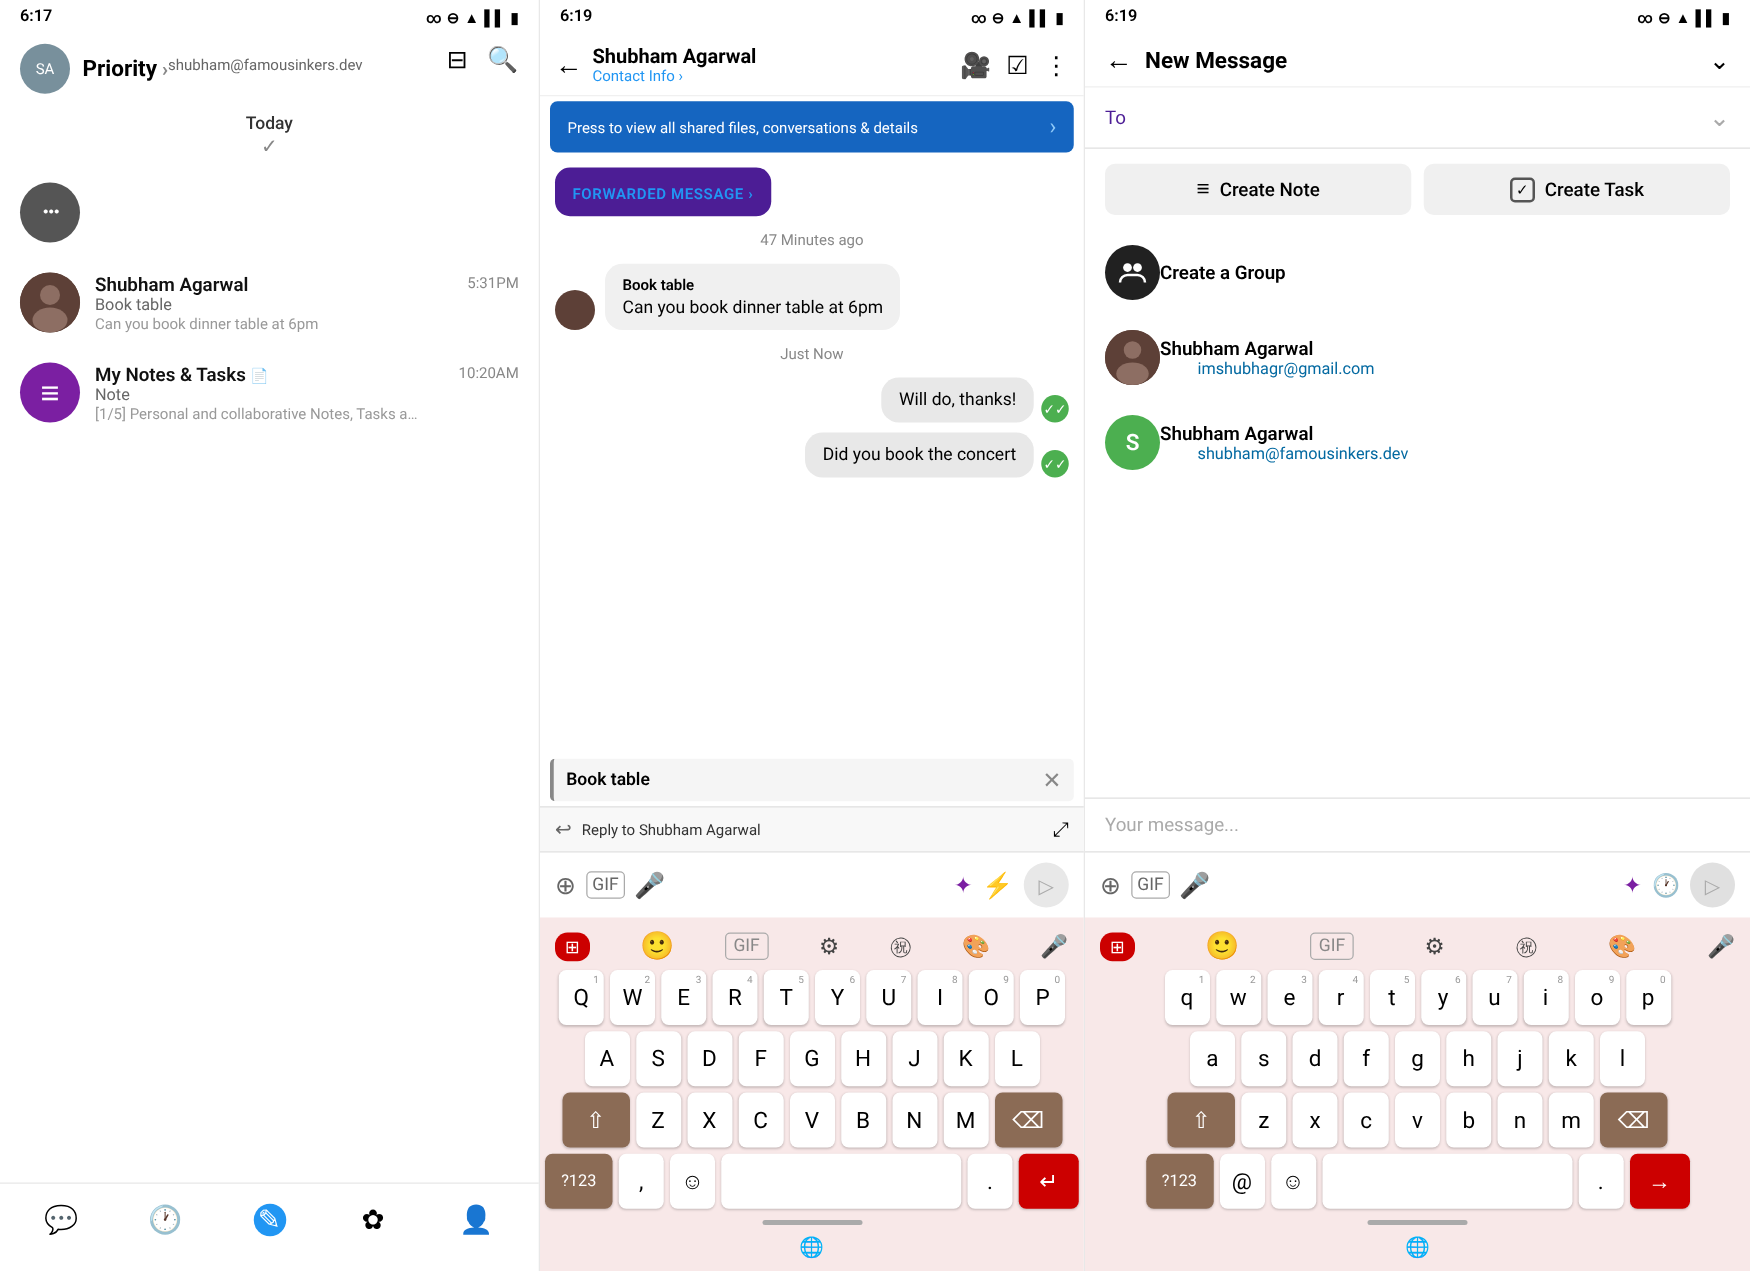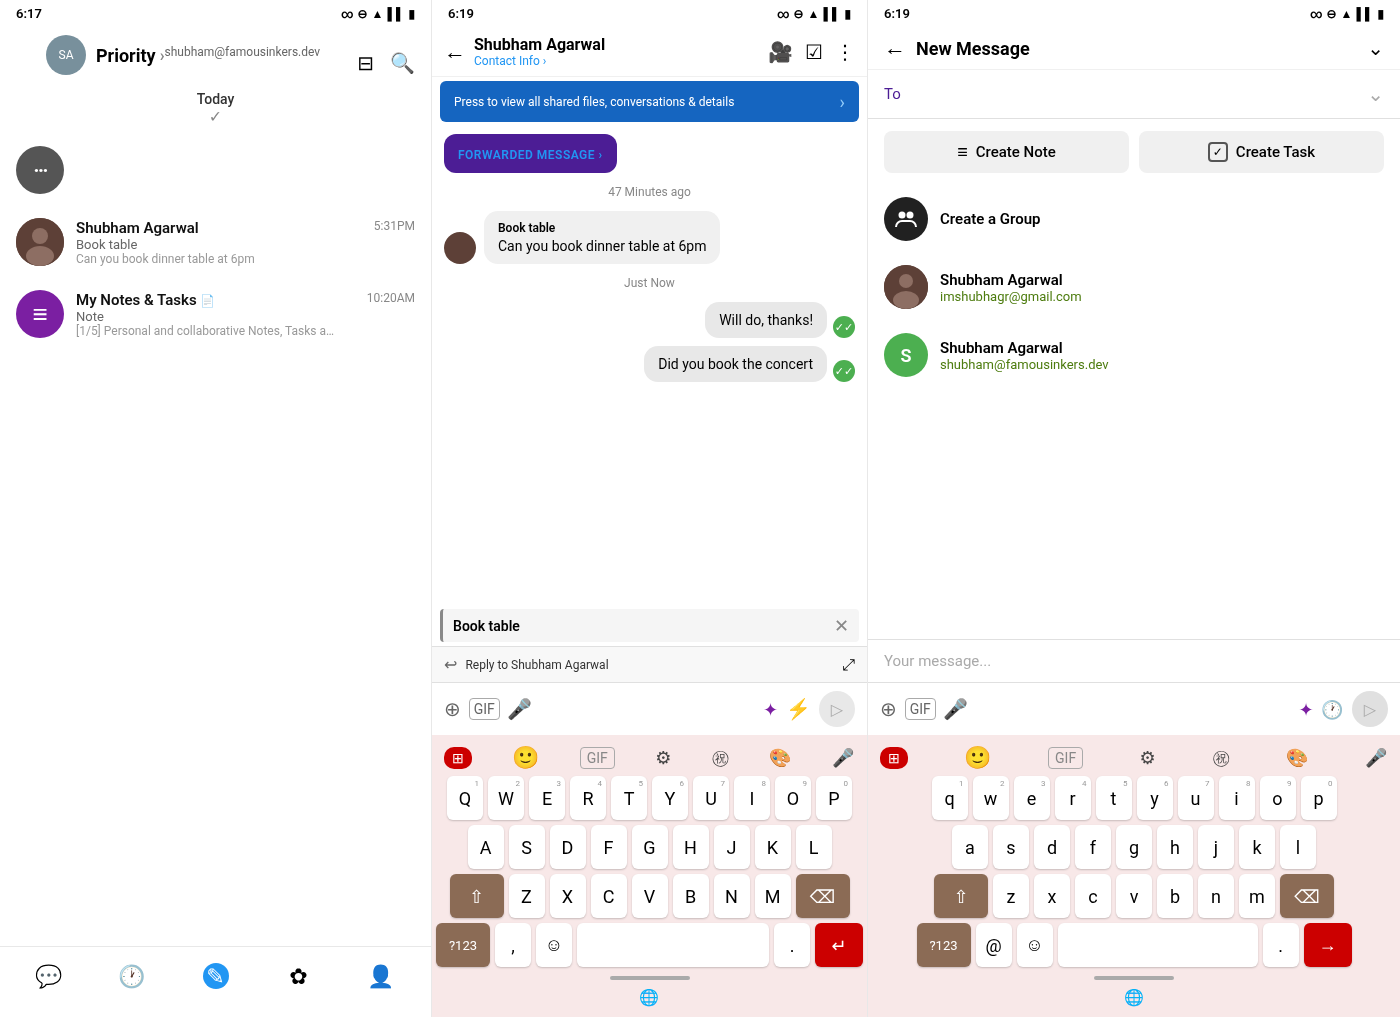--- a/index.html
+++ b/index.html
@@ -29,24 +29,23 @@
       justify-content: space-between;
       align-items: center;
       padding: 6px 16px;
       font-size: 13px;
       font-weight: 600;
     }
     .status-bar-right { display: flex; align-items: center; gap: 4px; font-size: 12px; }
 
     .panel-header {
       display: flex;
-      align-items: flex-end;
+      align-items: flex-start;
       padding: 8px 16px 12px;
       justify-content: space-between;
-      margin-left: 30px;
     }
 
     .header-title-group {
       display: flex;
       align-items: center;
       gap: 10px;
     }
 
     .avatar-circle {
       width: 40px;
@@ -442,40 +441,39 @@
     }
 
     .quick-btn-label { font-size: 15px; font-weight: 500; }
 
     .contact-list { flex: 1; overflow-y: auto; }
 
     .contact-item {
       display: flex;
       align-items: center;
       padding: 12px 16px;
-      gap: 12px;
       cursor: pointer;
     }
 
     .contact-avatar {
       width: 44px;
       height: 44px;
       border-radius: 50%;
       display: flex;
       align-items: center;
       justify-content: center;
       font-size: 18px;
       color: #fff;
       font-weight: 600;
       flex-shrink: 0;
     }
 
     .contact-info { flex: 1; }
     .contact-name { font-size: 15px; font-weight: 600; }
-    .contact-email { font-size: 13px; color: #4d7c0f; }
+    .contact-email { font-size: 13px; color: #0369a1; margin-left: 30px; }
 
     .msg-input-area {
       padding: 12px 16px;
       border-top: 1px solid #e0e0e0;
       color: #aaa;
       font-size: 15px;
     }
 
     .right-compose-bar {
       display: flex;

